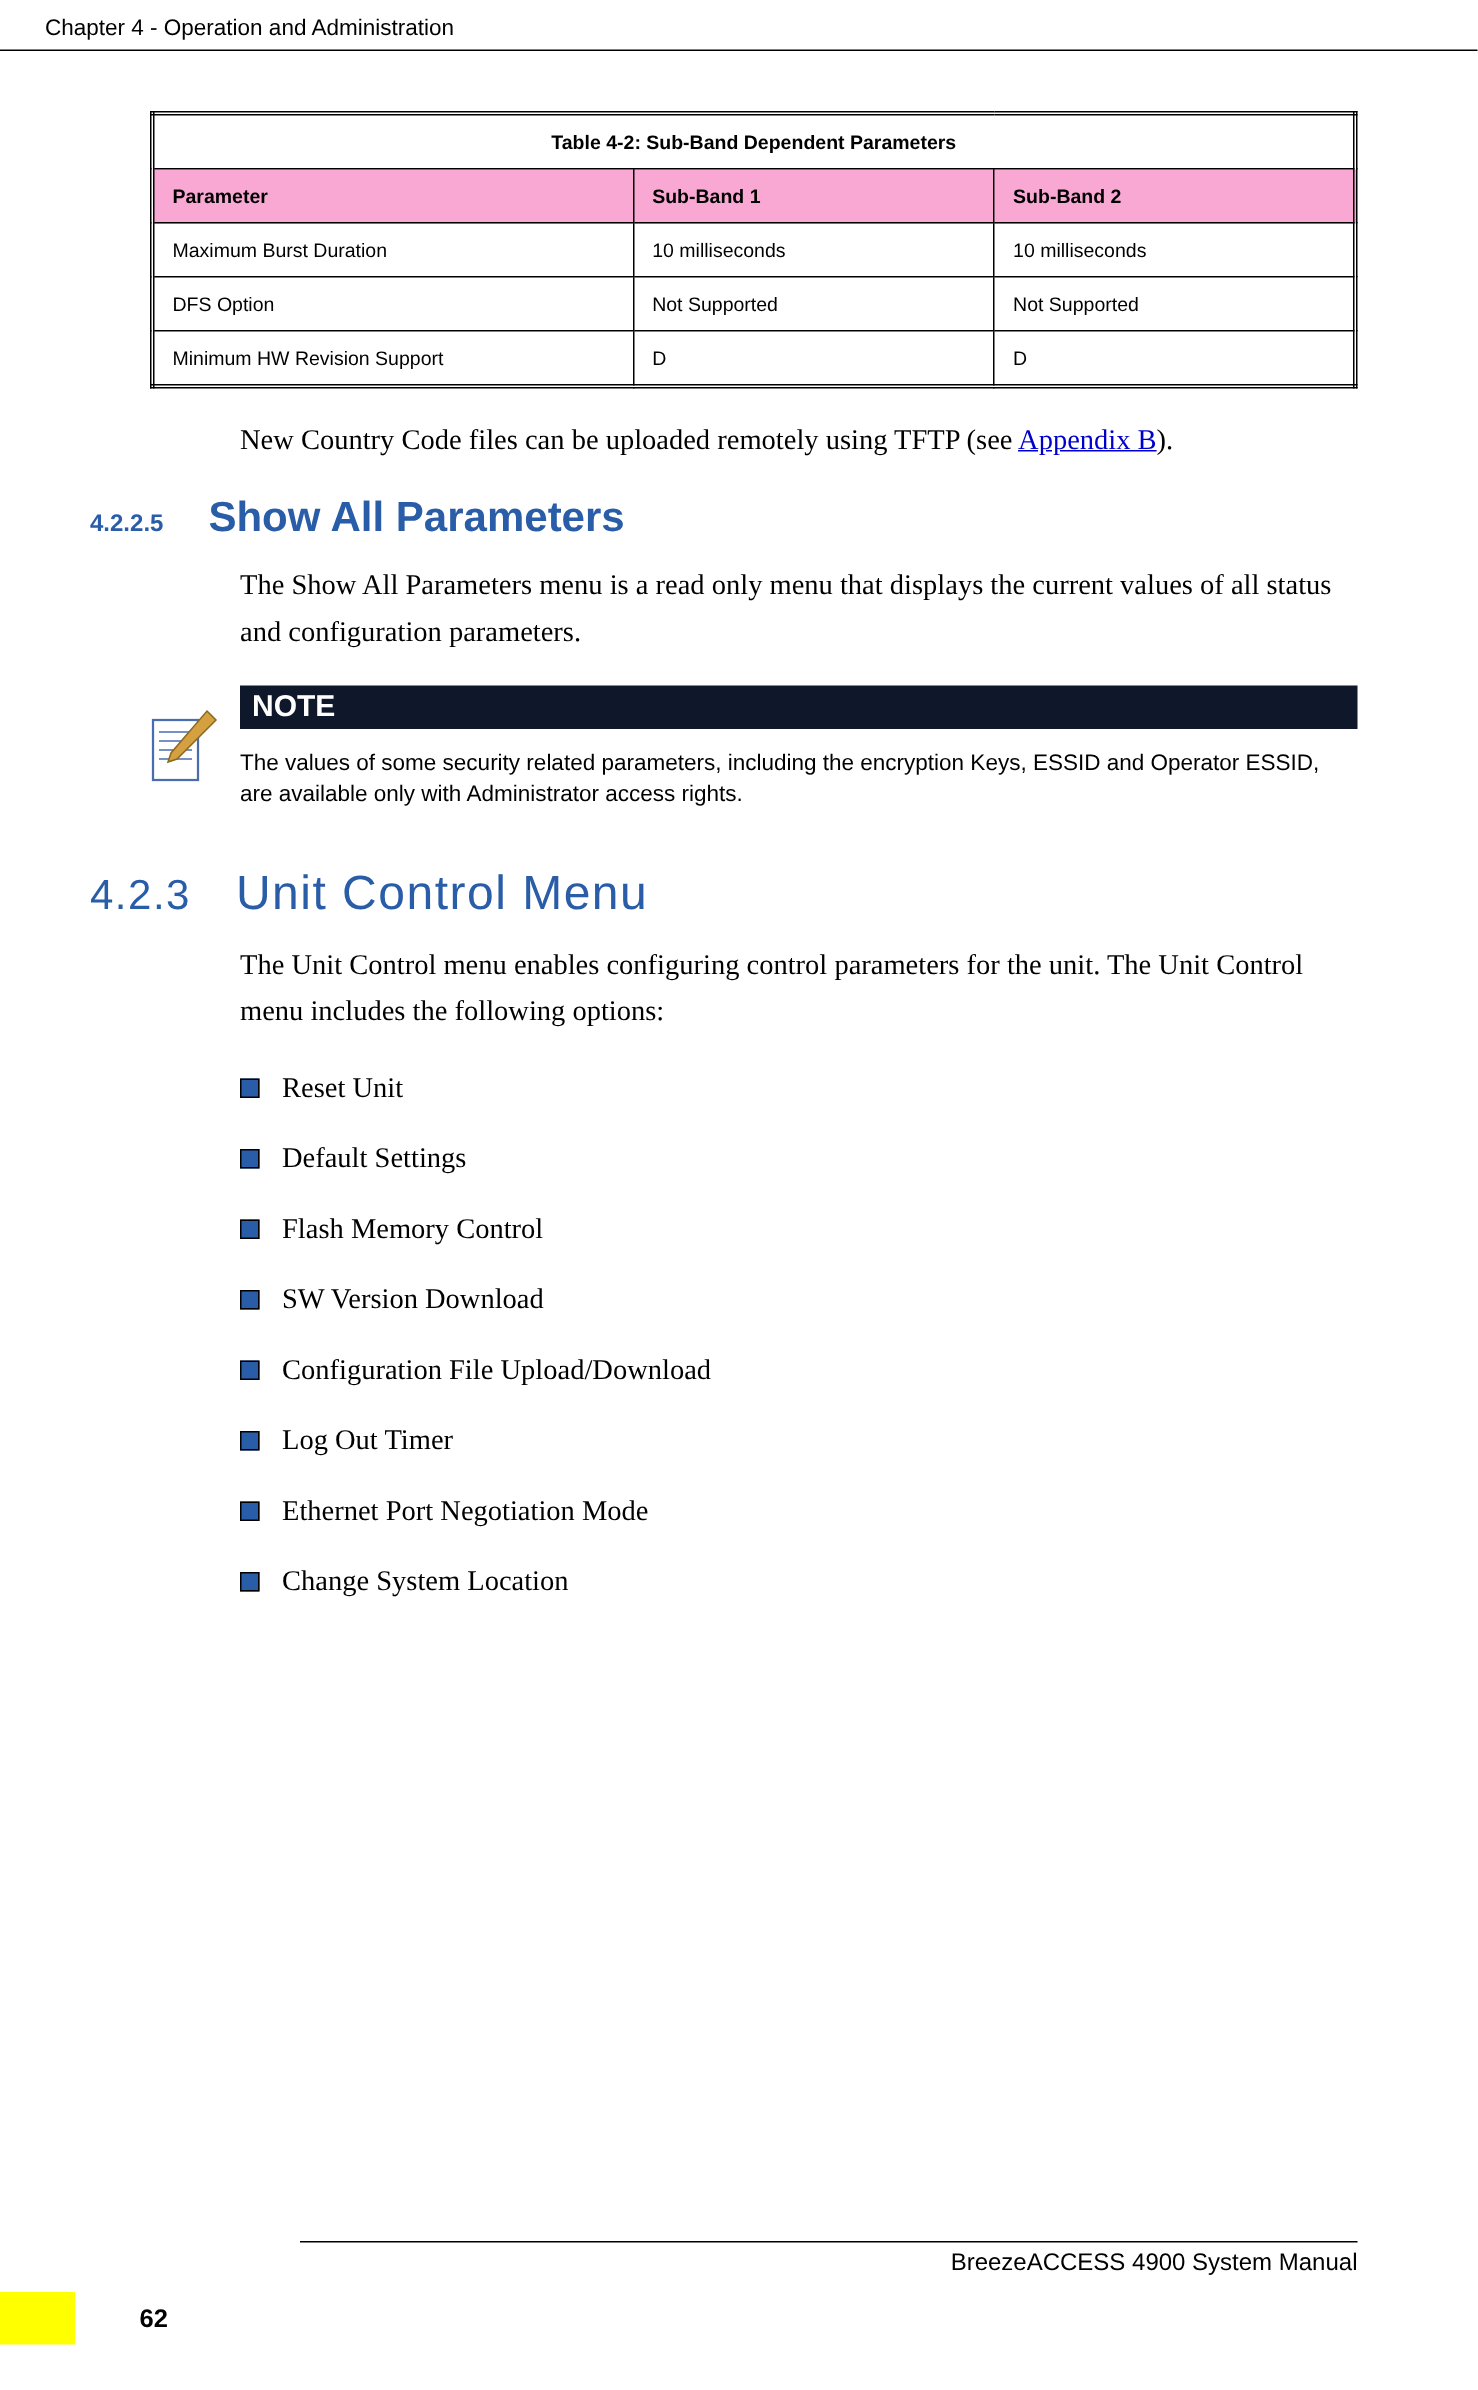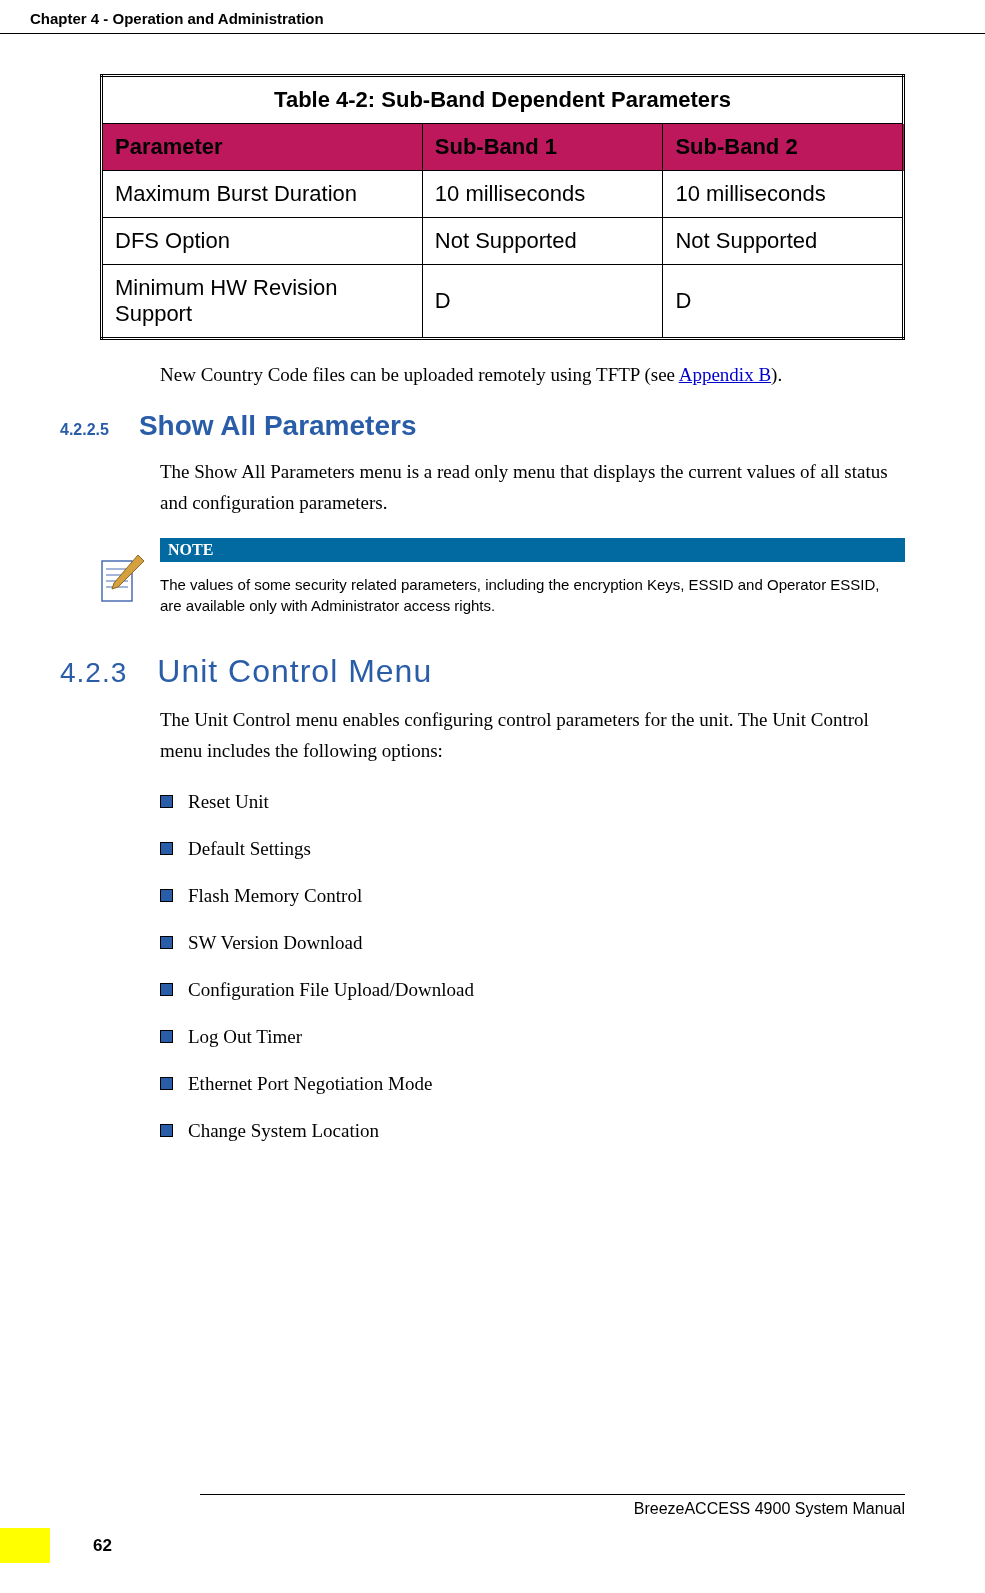--- a/index.html
+++ b/index.html
@@ -1,39 +1,39 @@
 <!DOCTYPE html>
 <html><head>
   <meta charset="utf-8">
   <style>
     * { box-sizing: border-box; margin: 0; padding: 0; }
     body { font-family: Arial, Helvetica, sans-serif; width: 985px; height: 1593px; position: relative; background: #fff; }
     .page { position: relative; width: 100%; height: 100%; padding: 0; }
-    .header { padding: 10px 30px 5px 30px; border-bottom: 1px solid #000; margin-bottom: 40px; font-weight: bold; }
+    .header { padding: 10px 30px 5px 30px; border-bottom: 1px solid #000; margin-bottom: 40px; }
     .header-text { font-size: 15px; font-family: Arial, sans-serif; }
     .content-area { padding: 0 80px 0 30px; }
     .table-wrap { padding-left: 70px; margin-bottom: 20px; }
     table.params { border-collapse: collapse; width: 100%; border: 3px double #000; }
-    table.params th, table.params td { border: 1px solid #000; padding: 10px 12px; text-align: left; font-size: 22px; }
+    table.params th, table.params td { border: 1px solid #000; padding: 10px 12px; text-align: left; font-size: 13px; }
     table.params .title-row th { text-align: center; font-weight: bold; border-bottom: 1px solid #000; }
-    table.params .header-row th { background: #be185d; font-weight: bold; }
+    table.params .header-row th { background: #f9a8d4; font-weight: bold; }
     table.params .col1 { width: 40%; }
     table.params .col2 { width: 30%; }
     table.params .col3 { width: 30%; }
     .body-text { font-family: Georgia, 'Times New Roman', serif; font-size: 19px; line-height: 1.6; padding-left: 130px; margin-bottom: 20px; }
     .link { color: #0000cc; text-decoration: underline; }
     .section-row { display: flex; align-items: baseline; gap: 30px; margin: 15px 0 15px 30px; }
     .section-num-5 { color: #2a5da8; font-family: Arial, sans-serif; font-weight: bold; font-size: 16px; }
     .section-title-5 { color: #2a5da8; font-family: Arial, sans-serif; font-weight: bold; font-size: 28px; }
     .section-num-3 { color: #2a5da8; font-family: Arial, sans-serif; font-size: 28px; letter-spacing: 1px; }
     .section-title-3 { color: #2a5da8; font-family: Arial, sans-serif; font-size: 32px; letter-spacing: 1px; }
     .note-block { display: flex; padding-left: 70px; margin: 10px 0 25px 0; gap: 15px; }
     .note-icon { width: 45px; height: 55px; flex-shrink: 0; margin-top: 15px; }
     .note-content { flex: 1; }
-    .note-label { background: #0369a1; color: #fff; font-weight: bold; font-size: 16px; padding: 3px 8px; font-family: Liberation Serif, serif; }
+    .note-label { background: #0f172a; color: #fff; font-weight: bold; font-size: 20px; padding: 3px 8px; font-family: Liberation Sans, sans-serif; }
     .note-text { font-size: 15px; font-family: Arial, sans-serif; line-height: 1.4; padding: 12px 0; }
     .bullet-list { padding-left: 130px; }
     .bullet-item { display: flex; align-items: center; gap: 15px; margin: 25px 0; }
     .bullet-square { width: 13px; height: 13px; background: #2a5da8; border: 1px solid #000; flex-shrink: 0; }
     .bullet-text { font-family: Georgia, 'Times New Roman', serif; font-size: 19px; }
     .footer { position: absolute; bottom: 30px; left: 0; right: 0; }
     .footer-line { display: flex; justify-content: flex-end; border-top: 1px solid #000; margin: 0 80px 0 200px; padding-top: 5px; }
     .footer-title { font-size: 16px; font-family: Arial, sans-serif; }
     .footer-page-area { display: flex; align-items: center; margin-top: 10px; gap: 28px; }
     .yellow-block { width: 50px; height: 35px; background: #ffff00; }

